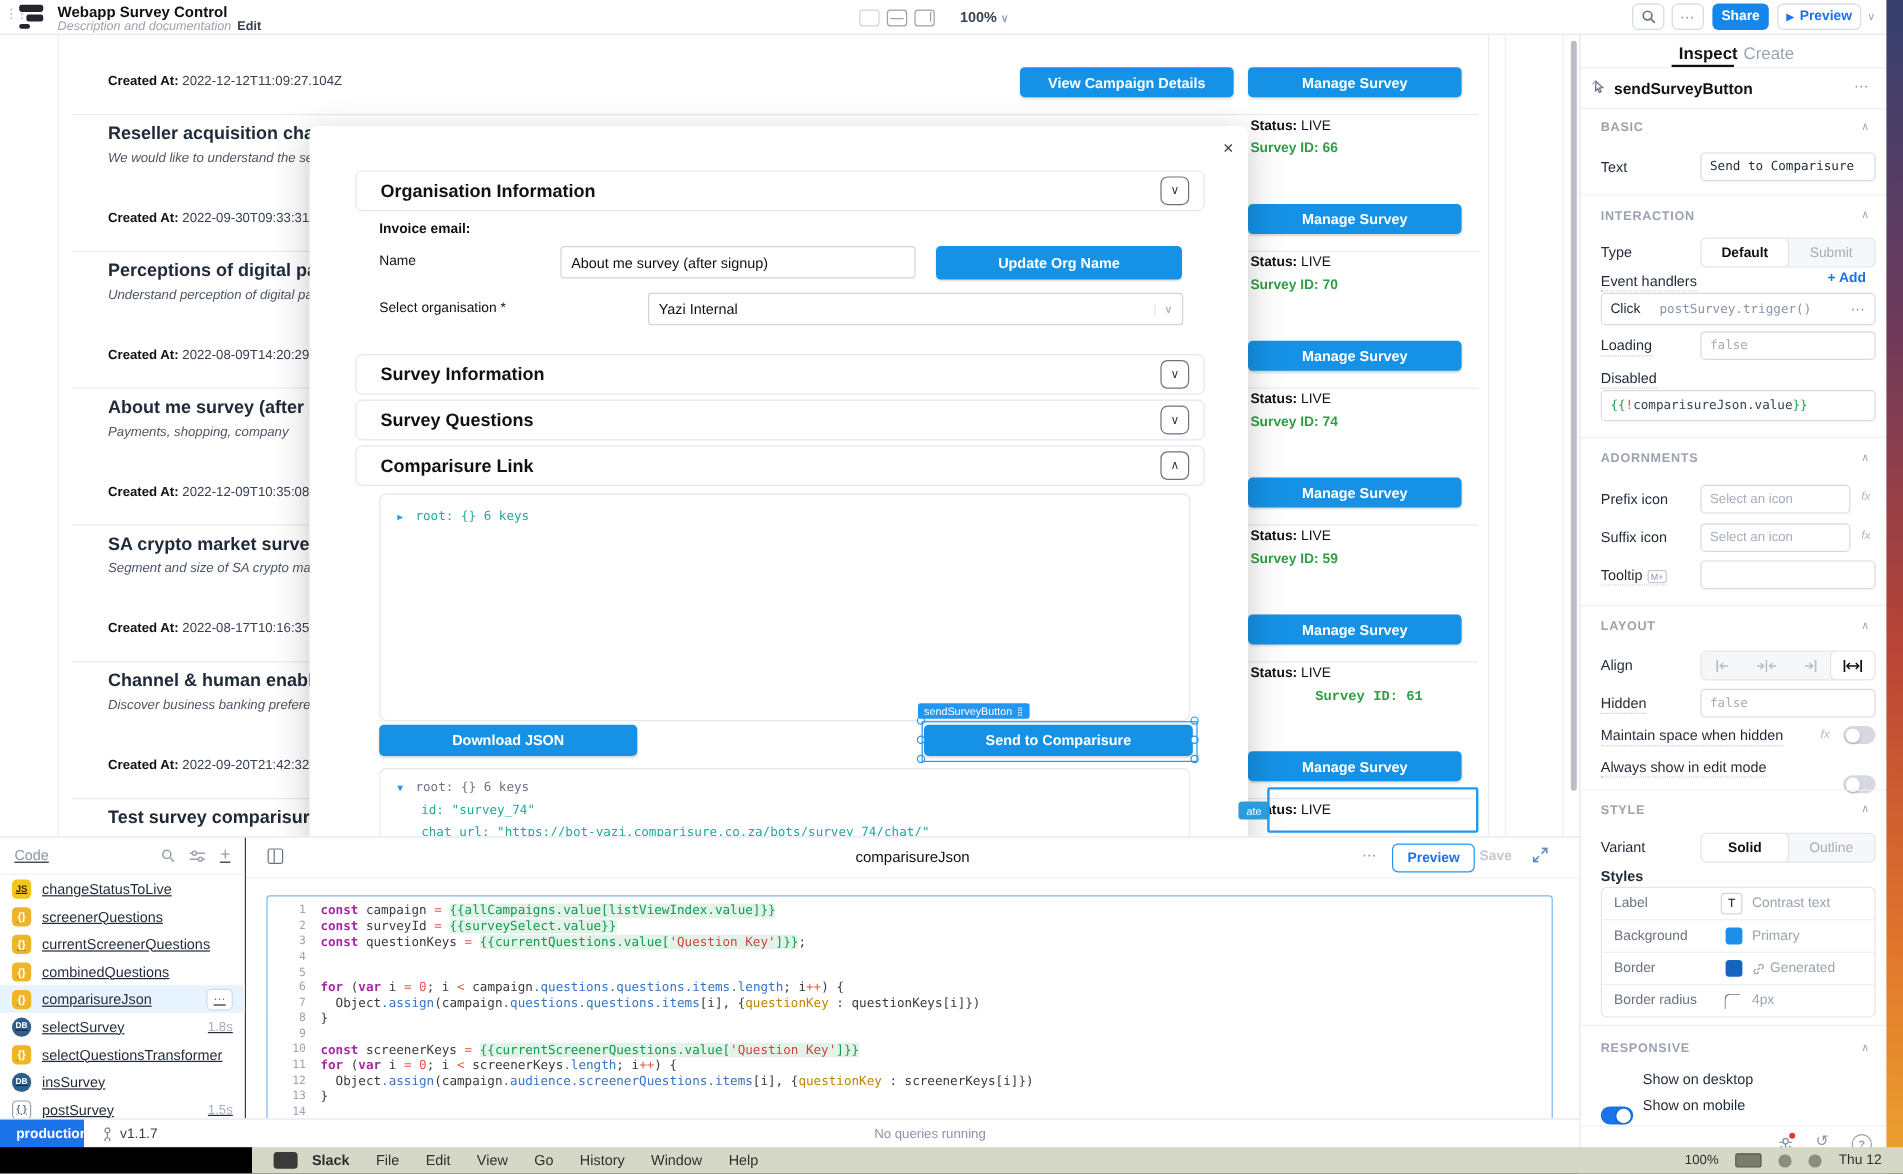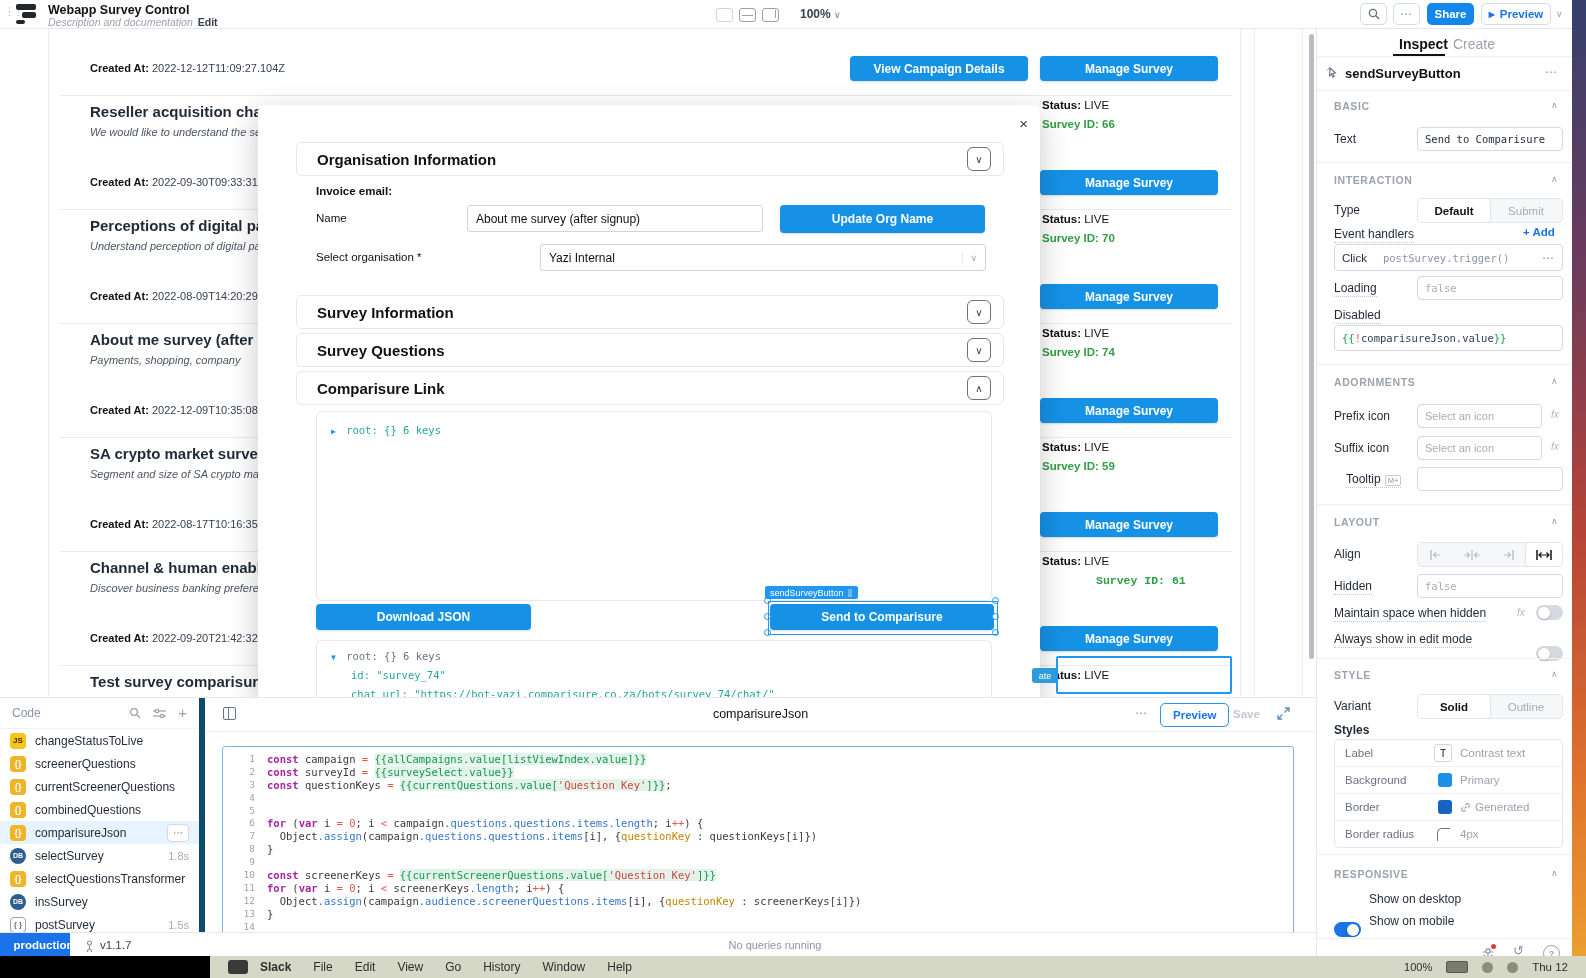--- a/index.html
+++ b/index.html
@@ -73,21 +73,21 @@
   .toggle.on .knob{left:13px;}
   .fx{font-size:10px;font-style:italic;color:#b3b9c4;}
   .stylerow{height:26px;display:flex;align-items:center;padding:0 10px;font-size:11.5px;color:#6b7280;border-top:1px solid #edeff2;}
   .stylerow:first-child{border-top:none;}
   .swatch{width:14px;height:14px;border-radius:3px;margin-right:8px;}
   .tbadge{width:16px;height:16px;border:1px solid #d1d5db;border-radius:3px;display:flex;align-items:center;justify-content:center;font-size:10px;color:#111;margin-right:8px;background:#fff;}
   .mbadge{border:1px solid #c3c9d2;border-radius:2px;font-size:7.5px;color:#8a94a6;padding:0 2px;margin-left:4px;}
   .help-ic{width:15px;height:15px;border:1.5px solid #9aa1ab;border-radius:50%;display:flex;align-items:center;justify-content:center;font-size:9px;color:#9aa1ab;font-weight:bold;}
   
   .botpanel{left:0;top:697px;width:1316px;height:235px;background:#fff;border-top:1px solid #e5e7eb;z-index:10;}
-  .sbar{position:absolute;left:0;top:0;width:205px;height:235px;border-right:6px solid #0c4a6e;box-sizing:border-box;}
+  .sbar{position:absolute;left:0;top:0;width:205px;height:235px;border-right:1px solid #0c4a6e;box-sizing:border-box;text-decoration:underline;}
   .sbar-hd{height:30px;display:flex;align-items:center;padding:0 12px;color:#8a94a6;font-size:12px;border-bottom:1px solid #f0f1f3;}
   .sitem{height:23px;display:flex;align-items:center;padding:0 10px;font-size:12px;color:#1f2937;font-weight:500;position:relative;}
   .sitem.sel{background:#e7f3fe;}
   .ic16{width:16px;height:16px;border-radius:4px;margin-right:9px;display:flex;align-items:center;justify-content:center;font-size:8px;font-weight:bold;flex:none;}
   .ic-js{background:#f5c518;color:#3a2f00;}
   .ic-obj{background:#f0b429;color:#fff;font-size:9px;}
   .ic-db{background:#2f5e8d;color:#fff;border-radius:50%;font-size:7px;}
   .ic-api{border:1px solid #9aa1ab;color:#6b7280;background:#fff;font-size:8px;box-sizing:border-box;}
   .stime{margin-left:auto;color:#a6adba;font-size:11px;font-weight:normal;}
   .smenu{margin-left:auto;border:1px solid #d6dae0;border-radius:4px;background:#fff;color:#6b7280;font-size:10px;padding:0 5px;height:16px;display:flex;align-items:center;}
@@ -325,21 +325,21 @@
     <div class="p-div" style="top:336px;"></div>
 
     <div class="p-abs sec-hd" style="left:17px;top:348px;">ADORNMENTS</div>
     <div class="p-abs chev" style="left:234px;top:348px;">∧</div>
     <div class="p-abs p-label" style="left:17px;top:381px;">Prefix icon</div>
     <div class="p-abs p-input ph" style="left:100px;top:376px;width:125px;font-size:11px;">Select an icon</div>
     <div class="p-abs fx" style="left:234px;top:381px;">fx</div>
     <div class="p-abs p-label" style="left:17px;top:413px;">Suffix icon</div>
     <div class="p-abs p-input ph" style="left:100px;top:408px;width:125px;font-size:11px;">Select an icon</div>
     <div class="p-abs fx" style="left:234px;top:413px;">fx</div>
-    <div class="p-abs p-label dotted" style="left:29px;top:444px;"><span>Tooltip</span><span class="mbadge">M+</span></div>
+    <div class="p-abs p-label dotted" style="left:17px;top:444px;"><span>Tooltip</span><span class="mbadge">M+</span></div>
     <div class="p-abs p-input" style="left:100px;top:439px;width:146px;"></div>
     <div class="p-div" style="top:476px;"></div>
 
     <div class="p-abs sec-hd" style="left:17px;top:488px;">LAYOUT</div>
     <div class="p-abs chev" style="left:234px;top:488px;">∧</div>
     <div class="p-abs p-label" style="left:17px;top:519px;">Align</div>
     <div class="p-abs segctl" style="left:100px;top:514px;width:146px;">
       <span class="seg">
           <svg width="14" height="10" viewBox="0 0 14 10">
             <line x1="2" y1="0" x2="2" y2="10" stroke="#b7bdc7" stroke-width="1.4"></line>

